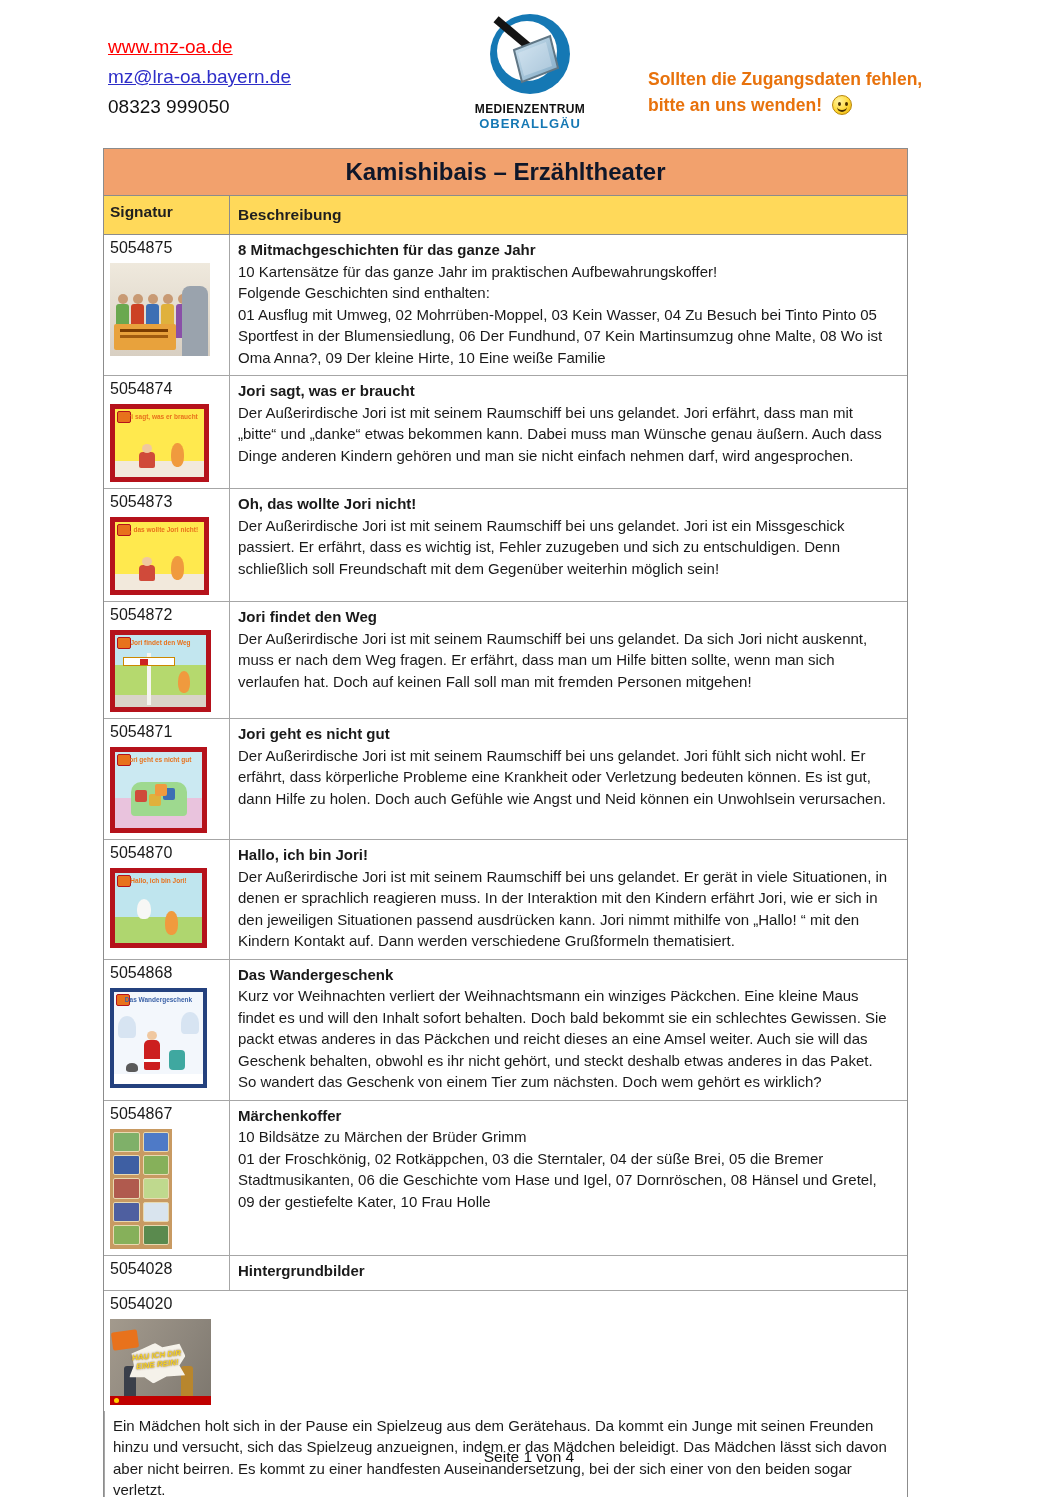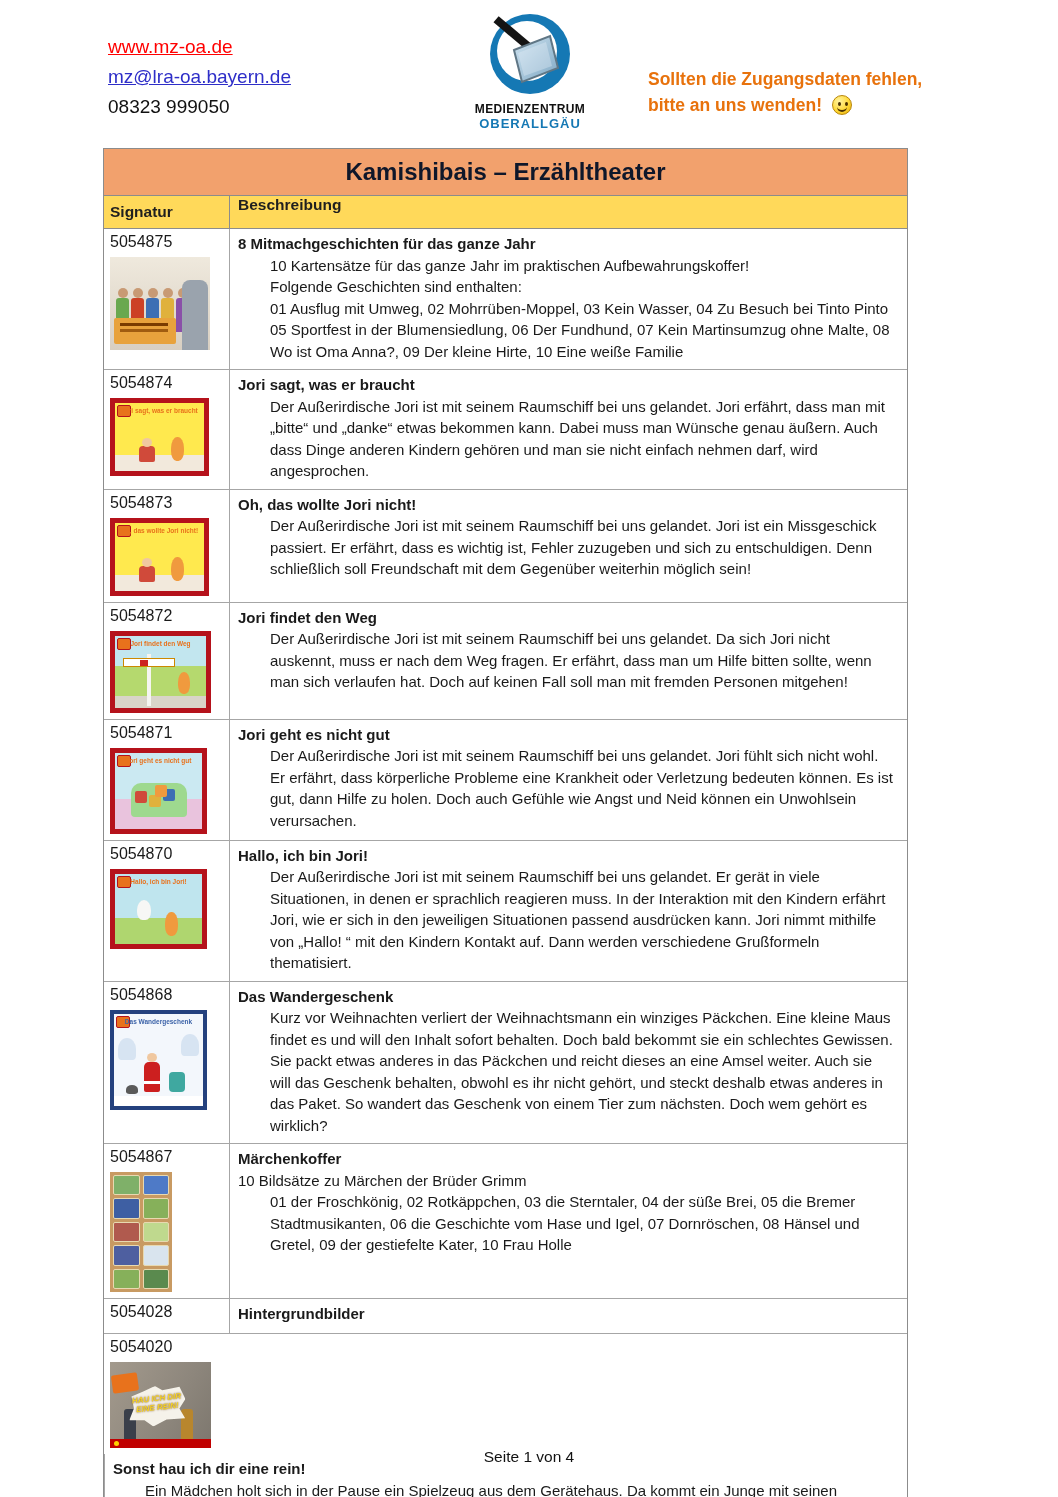--- a/index.html
+++ b/index.html
@@ -33,31 +33,31 @@
             border-bottom:2px solid #4a3000; border-radius:0 0 10px 10px; }
 
   
   .cat-table { position:absolute; left:103px; top:148px; width:805px;
                border:1px solid #8c8c8c; }
   .t-title { background:#f2a16d; text-align:center; font-weight:bold; font-size:24px;
              padding:9px 0; border-bottom:1px solid #8c8c8c; color:#0f172a; }
   .t-head { display:flex; background:#ffd95a; font-weight:bold; font-size:15.5px;
             border-bottom:1px solid #8c8c8c; color:#1f1f1f; }
   .t-head .h-sig { width:125px; padding:7px 6px 7px 6px; }
-  .t-head .h-desc { flex:1; padding:0 8px; border-left:1px solid #8c8c8c; }
+  .t-head .h-desc { flex:1; padding:10px 8px; border-left:1px solid #8c8c8c; }
 
   .trow { display:flex; border-bottom:1px solid #a6a6a6; background:#fff; }
   .trow:last-child { border-bottom:none;flex-direction:column; }
   .cell-sig { width:125px; padding:4px 4px 6px 6px; font-size:16px; }
   .cell-desc { flex:1; border-left:1px solid #a6a6a6; padding:4px 14px 7px 8px;
                font-size:15px; line-height:21.5px; }
   .sig { margin-bottom:6px; }
   .rtitle { font-weight:bold; }
   .rsub { }
-  .rbody div { min-height:21.5px;margin-left:32px; }
+  .rbody div { min-height:21.5px; }
 
   
   .thumb { position:relative; overflow:hidden; margin-top:2px; }
   .thumb-title { position:absolute; top:4px; left:0; right:0; text-align:center;
                  font-size:6.5px; font-weight:bold; line-height:7px; }
 
   .t-photo-kids { width:100px; height:93px; background:linear-gradient(#efe9dd, #d8cfc2); }
   .pk-kid { position:absolute; bottom:18px; width:13px; height:34px; border-radius:3px 3px 0 0; }
   .pk-head { position:absolute; width:10px; height:10px; border-radius:50%; background:#c89a74; }
   .pk-banner { position:absolute; left:4px; bottom:6px; width:62px; height:26px;
@@ -400,21 +400,20 @@
               <div class="pc-kid" style="right: 18px; background: rgb(184, 134, 45);"></div>
               <div class="pc-sticker"></div>
               <div class="pc-burst"></div>
               <div class="pc-text">HAU ICH DIR EINE REIN!</div>
               <div class="pc-bar"></div>
               <div class="pc-dot"></div>
             </div>
           </div>
     </div>
     <div class="cell-desc">
-      <div class="rtitle">Sonst hau ich dir eine rein!</div>
 
       <div class="rbody">
             <div>Ein Mädchen holt sich in der Pause ein Spielzeug aus dem Gerätehaus.  Da kommt ein Junge mit seinen Freunden hinzu und versucht, sich das Spielzeug anzueignen, indem er das Mädchen beleidigt. Das Mädchen lässt sich davon aber nicht beirren. Es kommt zu einer handfesten Auseinandersetzung, bei der sich einer von den beiden sogar verletzt.</div>
           </div>
     </div>
   </div>
 </div>
 </div>
 
 <div class="footer">Seite 1 von 4</div>

